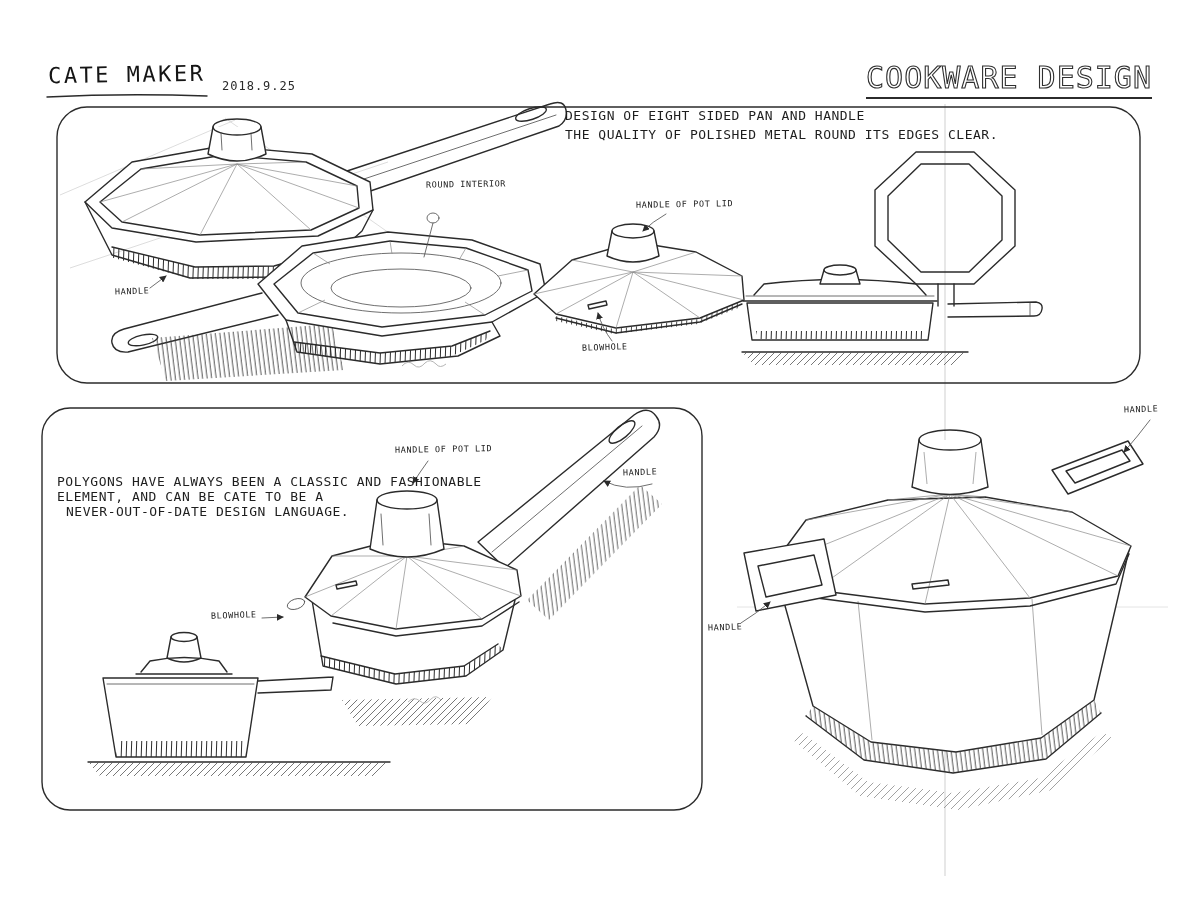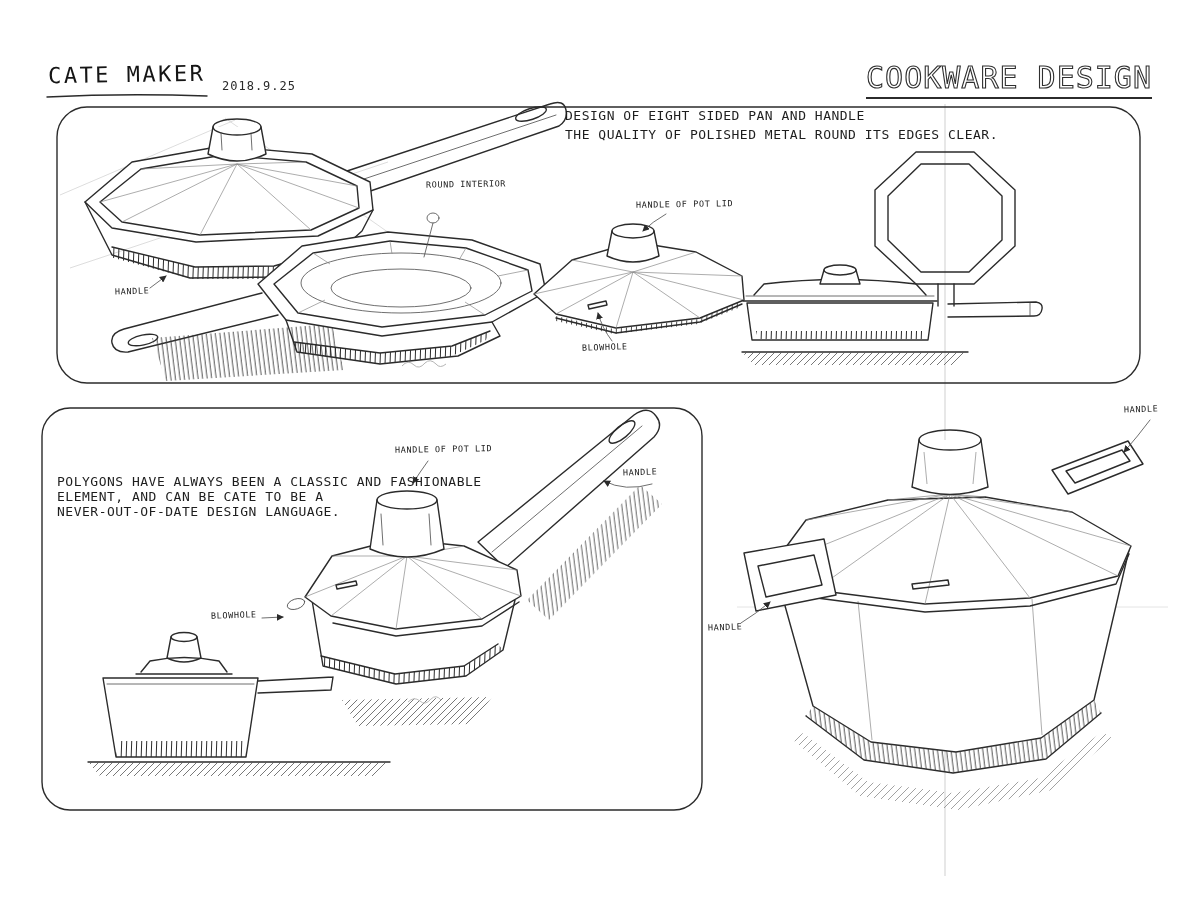--- a/index.html
+++ b/index.html
@@ -246,21 +246,21 @@
 <div class="hand note" style="left:565px;top:108px">DESIGN OF EIGHT SIDED PAN AND HANDLE</div>
 <div class="hand note" style="left:565px;top:127px">THE QUALITY OF POLISHED METAL ROUND ITS EDGES CLEAR.</div>
 
 <div class="hand sm tilt1" style="left:115px;top:286px">HANDLE</div>
 <div class="hand sm tilt2" style="left:426px;top:179px">ROUND INTERIOR</div>
 <div class="hand sm tilt2" style="left:636px;top:199px">HANDLE OF POT LID</div>
 <div class="hand sm tilt1" style="left:582px;top:342px">BLOWHOLE</div>
 
 <div class="hand note" style="left:57px;top:474px">POLYGONS HAVE ALWAYS BEEN A CLASSIC AND FASHIONABLE</div>
 <div class="hand note" style="left:57px;top:489px">ELEMENT, AND CAN BE CATE TO BE A</div>
-<div class="hand note" style="left:57px;top:504px">NEVER-OUT-OF-DATE DESIGN LANGUAGE.</div>
+<div class="hand note" style="left:66px;top:504px">NEVER-OUT-OF-DATE DESIGN LANGUAGE.</div>
 
 <div class="hand sm tilt2" style="left:395px;top:444px">HANDLE OF POT LID</div>
 <div class="hand sm tilt1" style="left:623px;top:467px">HANDLE</div>
 <div class="hand sm tilt1" style="left:211px;top:610px">BLOWHOLE</div>
 
 <div class="hand sm tilt1" style="left:1124px;top:404px">HANDLE</div>
 <div class="hand sm tilt1" style="left:708px;top:622px">HANDLE</div>
 
 </div>
 

